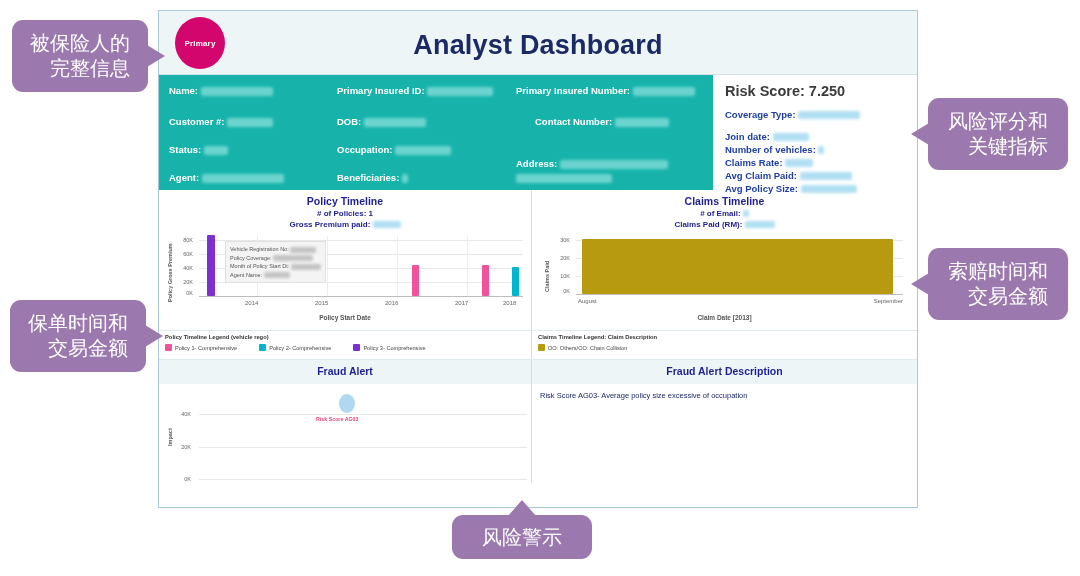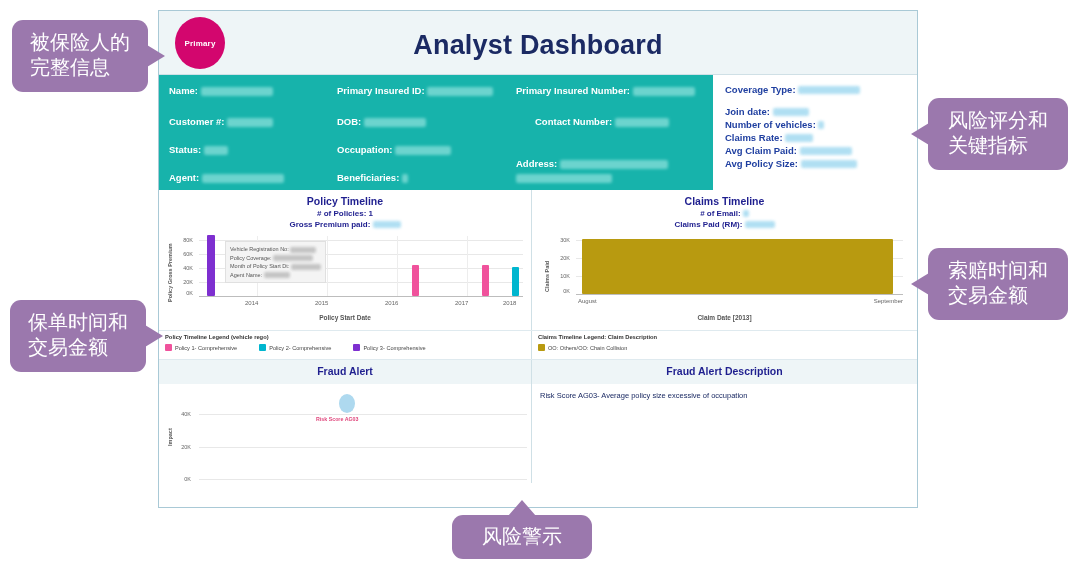--- a/index.html
+++ b/index.html
@@ -183,22 +183,22 @@
     white-space: nowrap;
   }
 
   
   .callout {
     position: absolute;
     background: #9b78ad;
     border-radius: 11px;
     color: #ffffff;
     display: flex; align-items: center; justify-content: center;
-    text-align: left;
-    font-family: Liberation Mono, monospace;
+    text-align: right;
+    font-family: Liberation Serif, serif;
     font-size: 20px;
     line-height: 25px;
   }
   .callout .ctxt { padding: 4px 6px; }
   .tail {
     position: absolute;
     width: 0; height: 0;
   }
   .tail-right {
     right: -17px; top: 50%; margin-top: -11px;
@@ -281,20 +281,21 @@
         <div class="fld" style="left:357px; top:83px;">
           <span>Address:</span>
           <span class="redact on-teal" style="width:108px;height:9px;"></span>
         </div>
         <div class="fld" style="left:357px; top:97px;">
           <span class="redact on-teal" style="width:96px;height:9px;"></span>
         </div>
       </div>
 
       <div class="info-right">
+        <div class="risk-score">Risk Score: 7.250</div>
         <div class="rr spaced">
           <span>Coverage Type:</span>
           <span class="redact on-white" style="width:62px;height:8px;"></span>
         </div>
         <div class="rr">
           <span>Join date:</span>
           <span class="redact on-white" style="width:36px;height:8px;"></span>
         </div>
         <div class="rr">
           <span>Number of vehicles:</span>

